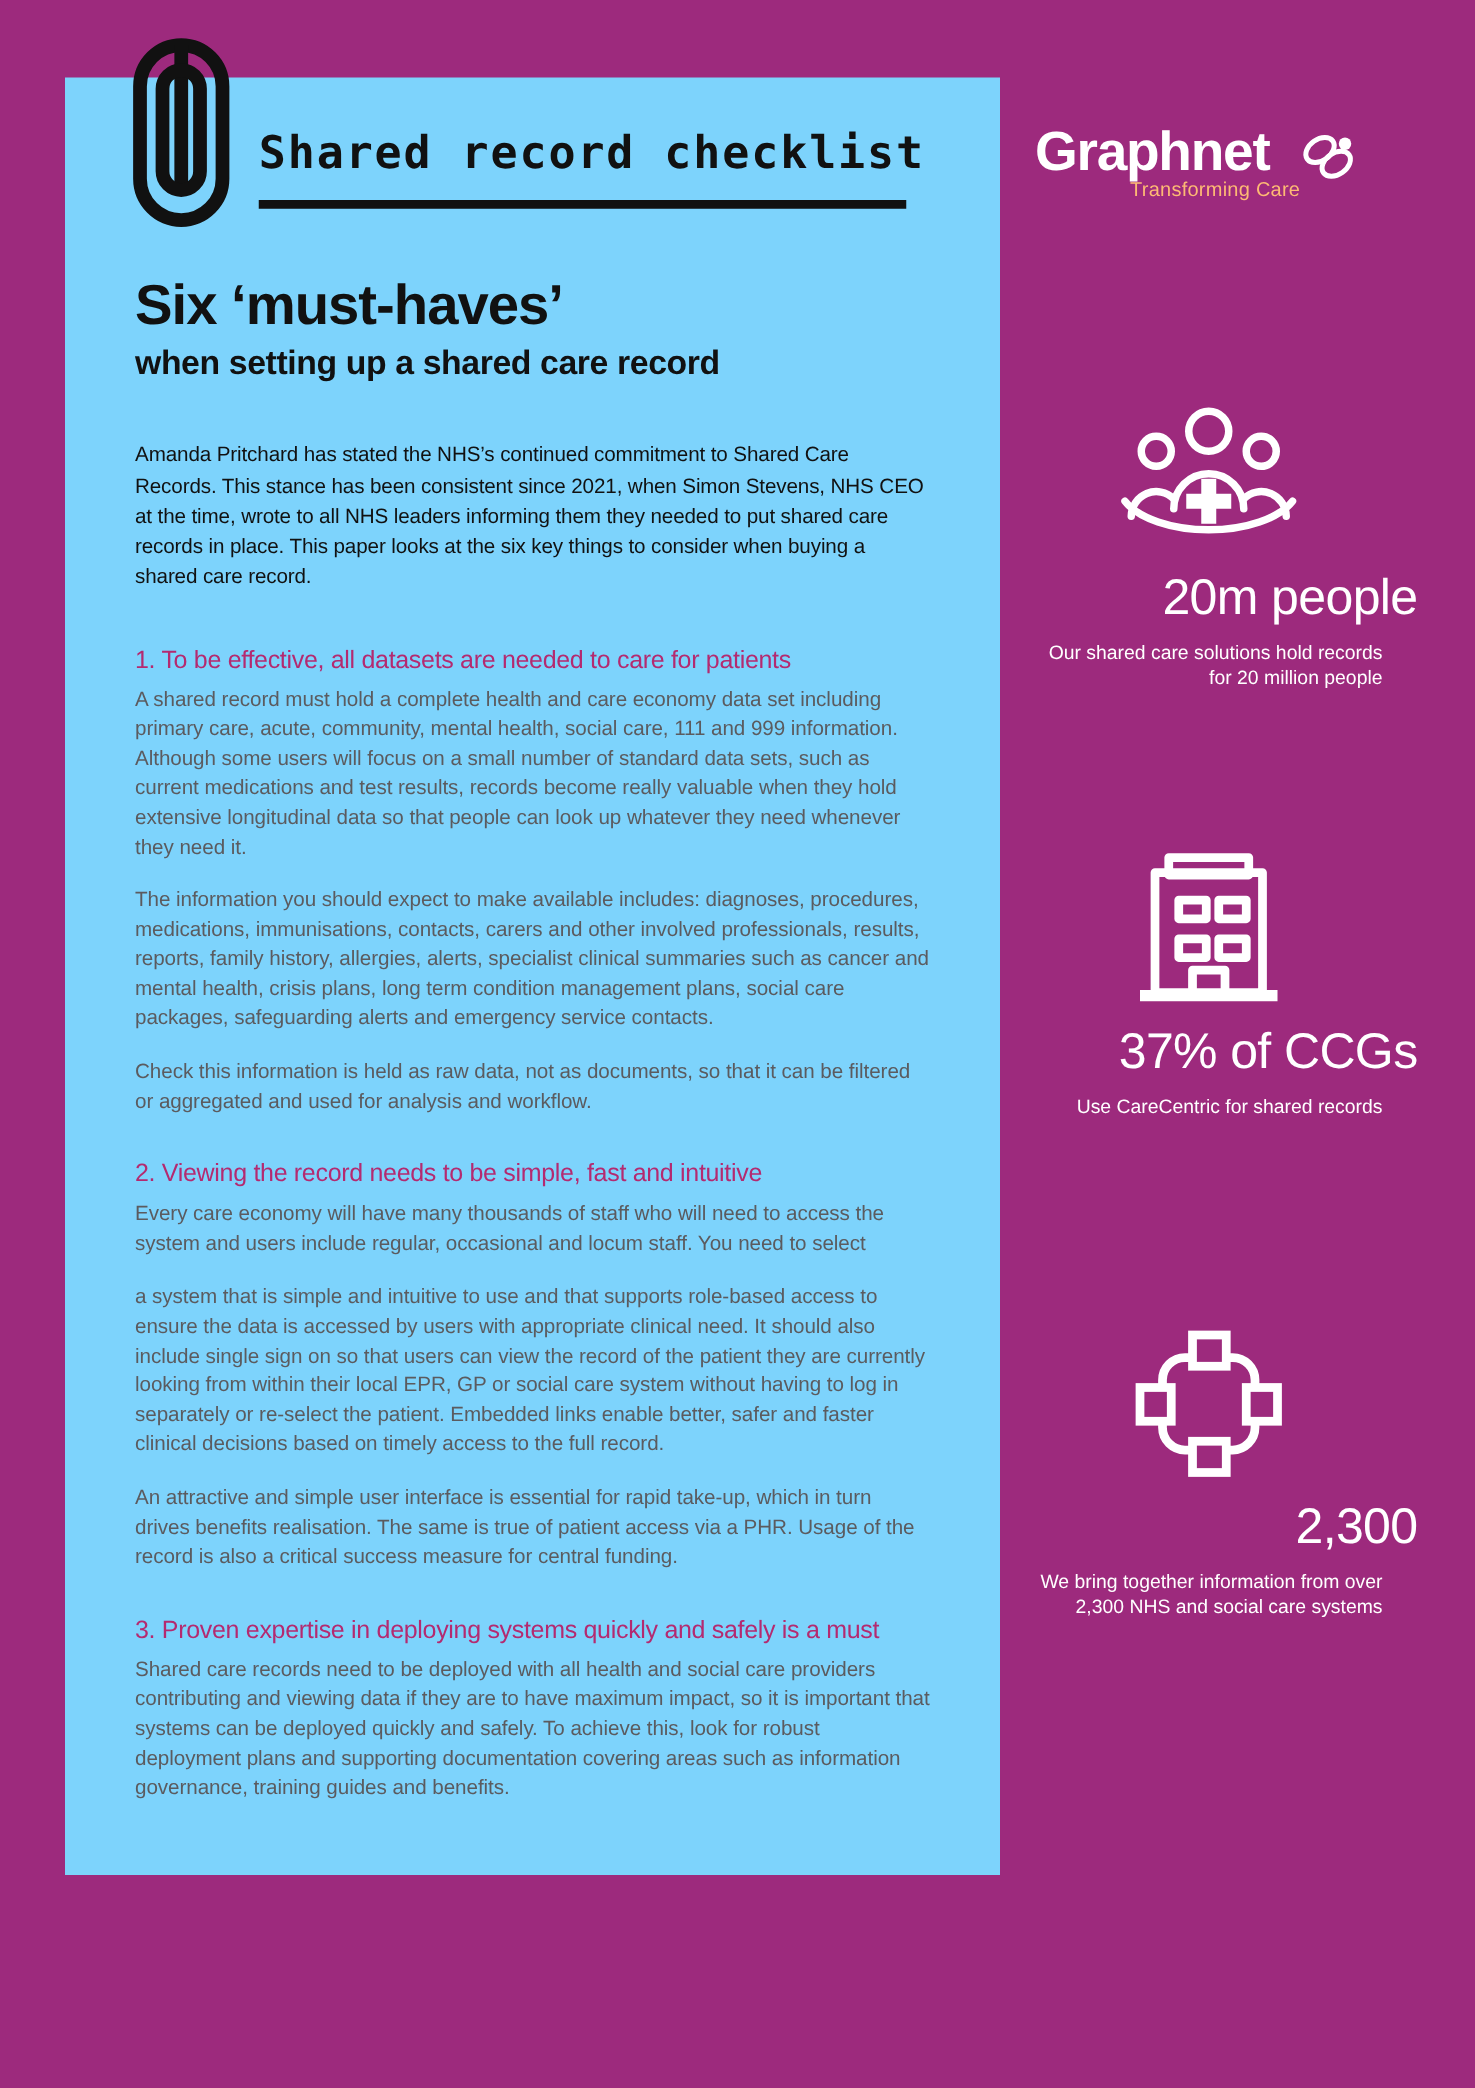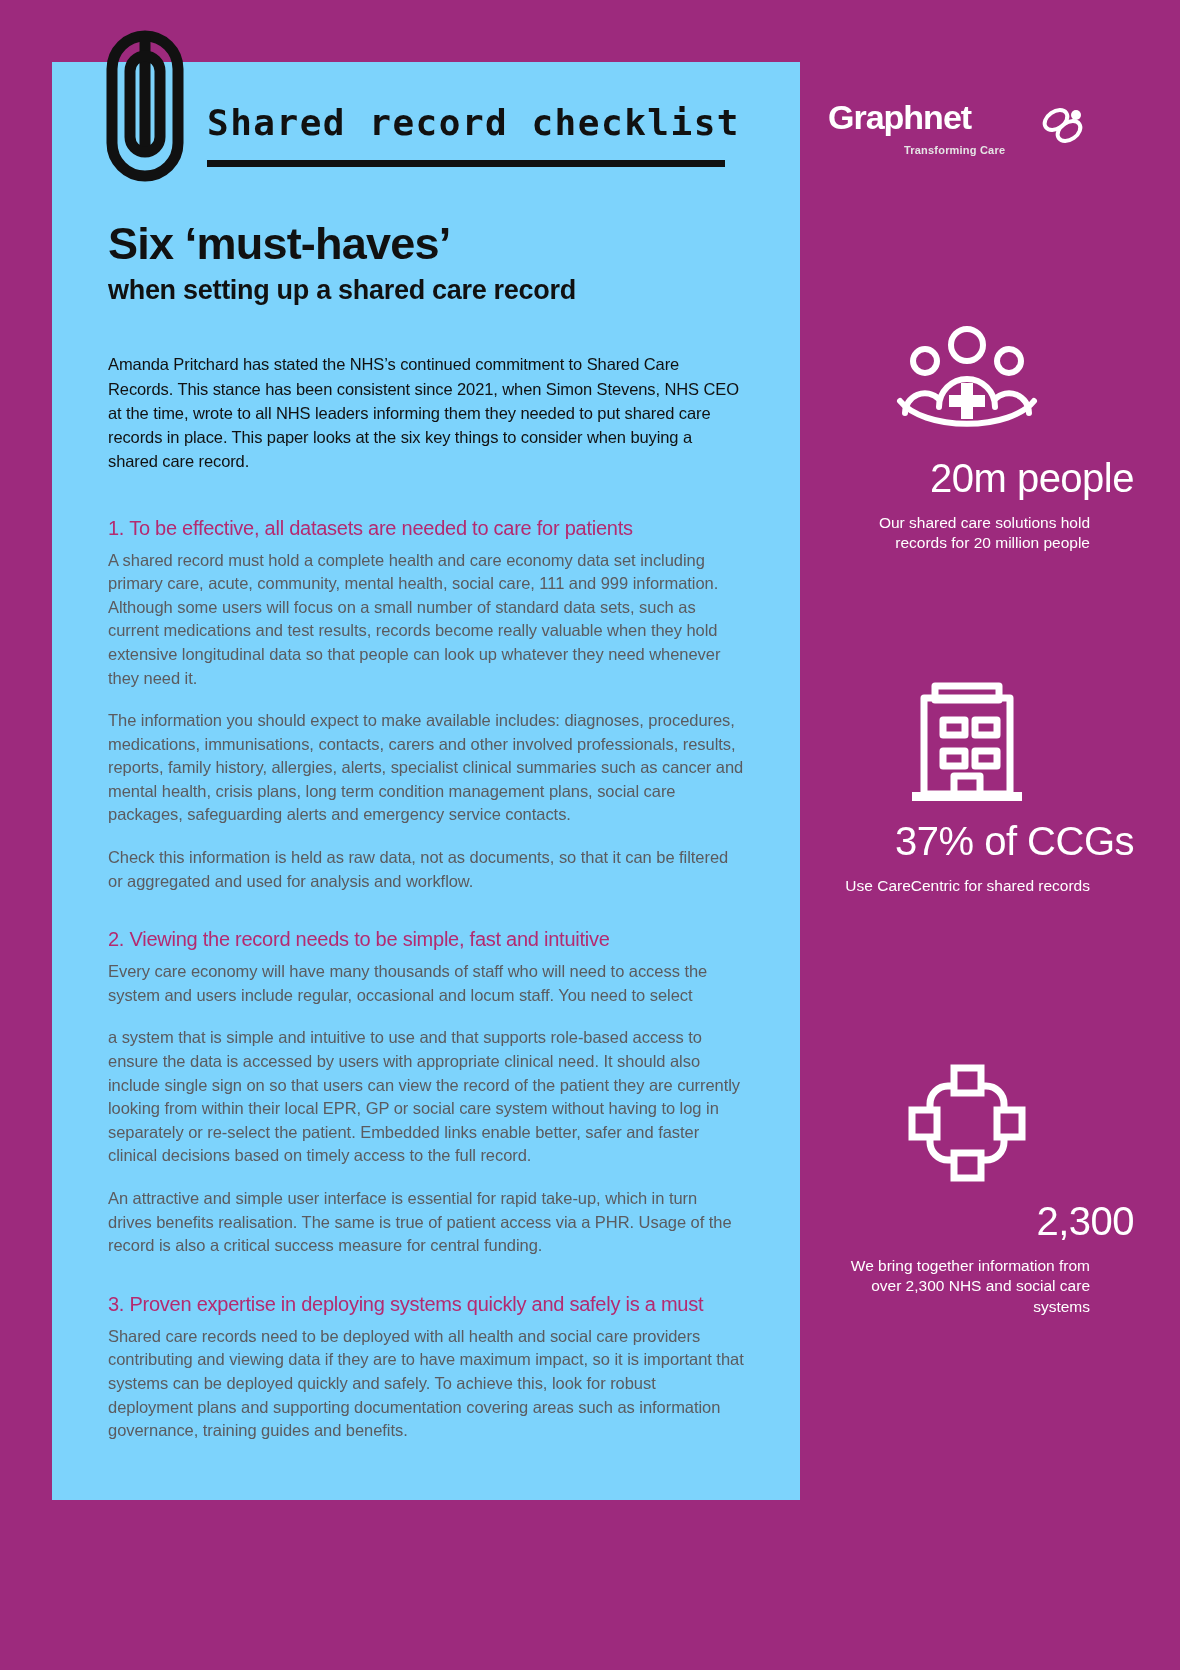--- a/index.html
+++ b/index.html
@@ -100,33 +100,33 @@
     color:#ffffff;
   }
   .logo{
     position:absolute;
     left:28px;top:100px;
     width:270px;height:72px;
   }
   .logo-word{
     position:absolute;
     left:0;top:0;
-    font-size:34px;
+    font-size:44px;
     font-weight:700;
     letter-spacing:-1px;
     color:#ffffff;
     line-height:1;
   }
   .logo-tag{
     position:absolute;
     left:76px;top:44px;
-    font-size:11px;
-    font-weight:700;
+    font-size:16px;
+    font-weight:400;
     letter-spacing:0.2px;
-    color:#e5e5e5;
+    color:#fdba74;
   }
   .logo-mark{
     position:absolute;
     left:208px;top:0px;
     width:54px;height:54px;
   }
   .stat{
     position:absolute;
     left:0;
     width:334px;
@@ -147,21 +147,21 @@
     letter-spacing:-0.5px;
     line-height:1.12;
     margin-top:16px;
     color:#ffffff;
   }
   .stat-caption{
     font-size:15.5px;
     font-weight:400;
     line-height:1.33;
     margin-top:12px;
-    padding:0 44px;
+    padding:0 28px;
     color:#ffffff;
   }
 </style>
 </head>
 <body>
 
 <div class="page">
 
   <div class="doc-header">
 

